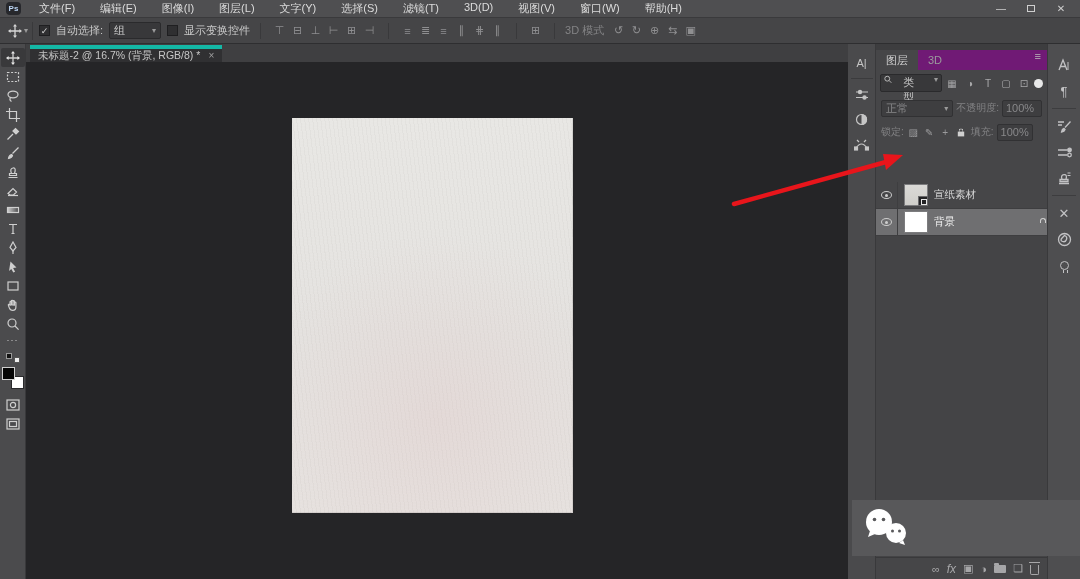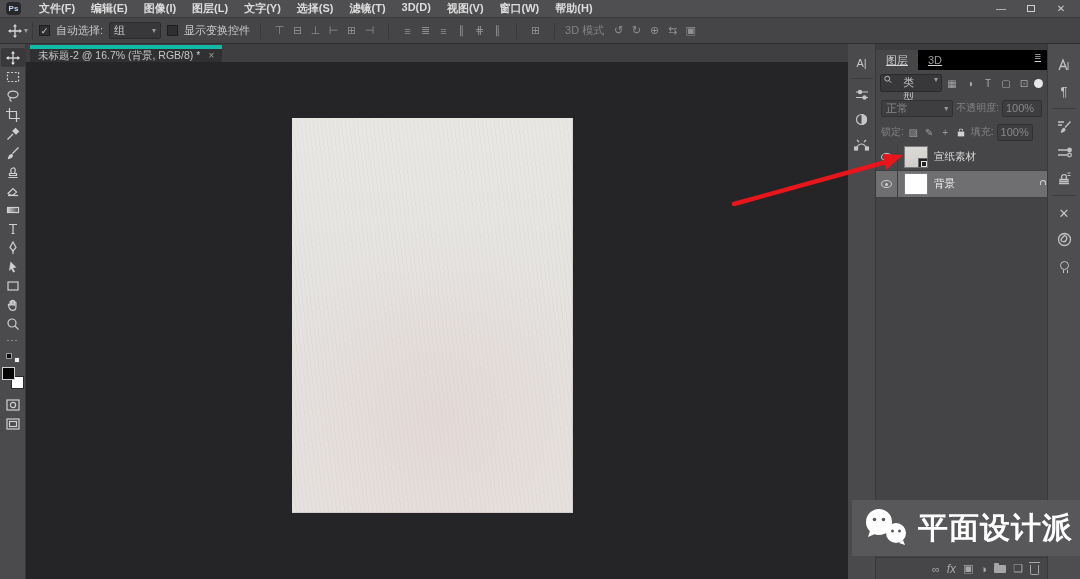--- a/index.html
+++ b/index.html
@@ -4,21 +4,21 @@
 <style>
   * { margin:0; padding:0; box-sizing:border-box; }
   html,body { width:1080px; height:579px; overflow:hidden; }
   body { font-family:"Liberation Sans","DejaVu Sans",sans-serif; font-size:11px; color:#d6d6d6; background:#4d4d4f; position:relative; }
 
   .app { width:1080px; height:579px; position:relative; display:flex; flex-direction:column; }
 
   
   .titlebar { height:18px; background:#4f4f51; display:flex; align-items:center; gap:0; padding-left:6px; border-bottom:1px solid #3a3a3c; }
   .ps-logo { width:15px; height:13px; background:#27282c; color:#bcd6f5; font-size:8px; font-weight:bold; display:flex; align-items:center; justify-content:center; border-radius:4px; margin-right:10px; }
-  .menus { display:flex; gap:0;font-weight:bold; }
+  .menus { display:flex; gap:9px; }
   .menu-item { padding:1px 8px; color:#dcdcdc; font-size:11px; cursor:default; }
   .win-controls { margin-left:auto; display:flex; align-items:center; gap:4px; padding-right:6px; }
   .win-btn { width:26px; height:14px; display:flex; align-items:center; justify-content:center; color:#cfcfcf; font-size:10px; }
   .restore-box { width:8px; height:7px; border:1px solid #cfcfcf; position:relative; background:#4f4f51; }
   .restore-box::before { content:""; position:absolute; right:-3px; top:-3px; width:8px; height:7px; border:1px solid #cfcfcf; z-index:-1; }
 
   
   .optionsbar { height:26px; background:#454547; border-bottom:1px solid #2e2e30; display:flex; align-items:center; gap:6px; padding:0 8px; }
   .opt-tool { display:flex; align-items:center; gap:2px; padding-right:4px; border-right:1px solid #39393b; height:18px; }
   .caret { color:#9a9a9a; font-size:8px; }
@@ -65,37 +65,37 @@
 
   
   .minidock { width:28px; background:#4a4a4c; border-right:1px solid #39393b; display:flex; flex-direction:column; align-items:center; padding-top:6px; }
   .dock-cell { width:28px; height:25px; display:flex; align-items:center; justify-content:center; color:#c6c6c6; }
   .dock-cell svg { stroke:#c6c6c6; fill:none; stroke-width:1.2; }
   .dock-sep { width:22px; height:1px; background:#3b3b3d; margin:3px 0; }
 
   
   .layers-panel { width:172px; background:#464648; display:flex; flex-direction:column; border-right:1px solid #39393b; }
   .panel-gap { height:6px; background:#3d3d3f; }
-  .panel-tabs { height:20px; display:flex; background:#000000;text-decoration:underline; }
+  .panel-tabs { height:20px; display:flex; background:#701a75; }
   .panel-tab { padding:0 10px; height:20px; display:flex; align-items:center; font-size:11px; color:#cfcfcf; }
   .panel-tab.active { background:#464648; }
   .panel-tab.inactive { color:#9b9b9d; }
   .panel-menu { margin-left:auto; padding-right:6px; color:#b9b9b9; font-size:11px; letter-spacing:0; }
   .filter-row { height:26px; display:flex; align-items:center; gap:2px; padding:0 4px; }
   .search-well { width:62px; height:18px; background:#38383a; border:1px solid #2a2a2c; border-radius:2px; display:flex; align-items:flex-start; gap:11px; padding:0 3px; color:#c4c4c4; }
   .search-well svg { stroke:#b9b9b9; fill:none; stroke-width:1.2; }
   .f-icon { width:16px; height:16px; display:flex; align-items:center; justify-content:center; color:#a9a9ab; font-size:10px; }
   .f-toggle { width:9px; height:9px; border-radius:50%; background:#e8e8e8; margin-left:auto; }
   .blend-row, .lock-row { height:24px; display:flex; align-items:center; gap:3px; padding:0 5px; color:#808082; }
   .blend-well { width:79px; height:17px; background:#3e3e40; border:1px solid #313133; border-radius:2px; display:flex; align-items:center; justify-content:space-between; padding:0 4px; color:#88888a; }
   .pct-well { width:40px; height:17px; background:#3e3e40; border:1px solid #313133; border-radius:2px; display:flex; align-items:center; justify-content:space-between; padding:0 3px; color:#88888a;gap:37px; }
   .lbl-dim { color:#828284; font-size:10px; white-space:nowrap; }
   .lk-icon { width:13px; height:14px; display:flex; align-items:center; justify-content:center; color:#9b9b9d; font-size:10px; }
 
-  .layer-rows { flex:1; display:flex; flex-direction:column; }
+  .layer-rows { flex:1; display:flex; flex-direction:column;margin-top:38px; }
   .layer-row { height:27px; display:flex; align-items:center; gap:0; border-bottom:1px solid #3e3e40; }
   .layer-row.selected { background:#6f6f71; }
   .eye-cell { width:22px; display:flex; align-items:center; justify-content:center; border-right:1px solid #3e3e40; align-self:stretch; }
   .eye { width:11px; height:8px; border:1px solid #cdcdcd; border-radius:50%; position:relative; }
   .eye::after { content:""; position:absolute; left:3px; top:1.5px; width:3px; height:3px; background:#cdcdcd; border-radius:50%; }
   .thumb { width:24px; height:22px; margin:0 6px; position:relative; border:1px solid #7c7c7e; }
   .thumb.paper-thumb { background:linear-gradient(180deg,#dbdad7,#cfceca); }
   .thumb.white-thumb { background:#fff; }
   .so-badge { position:absolute; right:-1px; bottom:-1px; width:10px; height:10px; background:#232325; border:1px solid #6a6a6c; }
   .so-badge::after { content:""; position:absolute; left:2px; top:2px; width:4px; height:4px; border:1px solid #e8e8e8; }
@@ -493,16 +493,15 @@
     <svg width="48" height="42" viewBox="0 0 48 42">
       <circle cx="17" cy="15" r="13" fill="#ffffff"></circle>
       <path d="M8 24l-2 6 7-3z" fill="#ffffff"></path>
       <circle cx="12.5" cy="12.5" r="1.8" fill="#58585a"></circle>
       <circle cx="21.5" cy="12.5" r="1.8" fill="#58585a"></circle>
       <circle cx="34" cy="26" r="10" fill="#ffffff"></circle>
       <path d="M41 33l2 5-6-2z" fill="#ffffff"></path>
       <circle cx="30.5" cy="24" r="1.5" fill="#58585a"></circle>
       <circle cx="37.5" cy="24" r="1.5" fill="#58585a"></circle>
     </svg>
-    <span class="watermark-text">平面设计派</span>
   </div>
 
 </div>
 
 </body></html>

